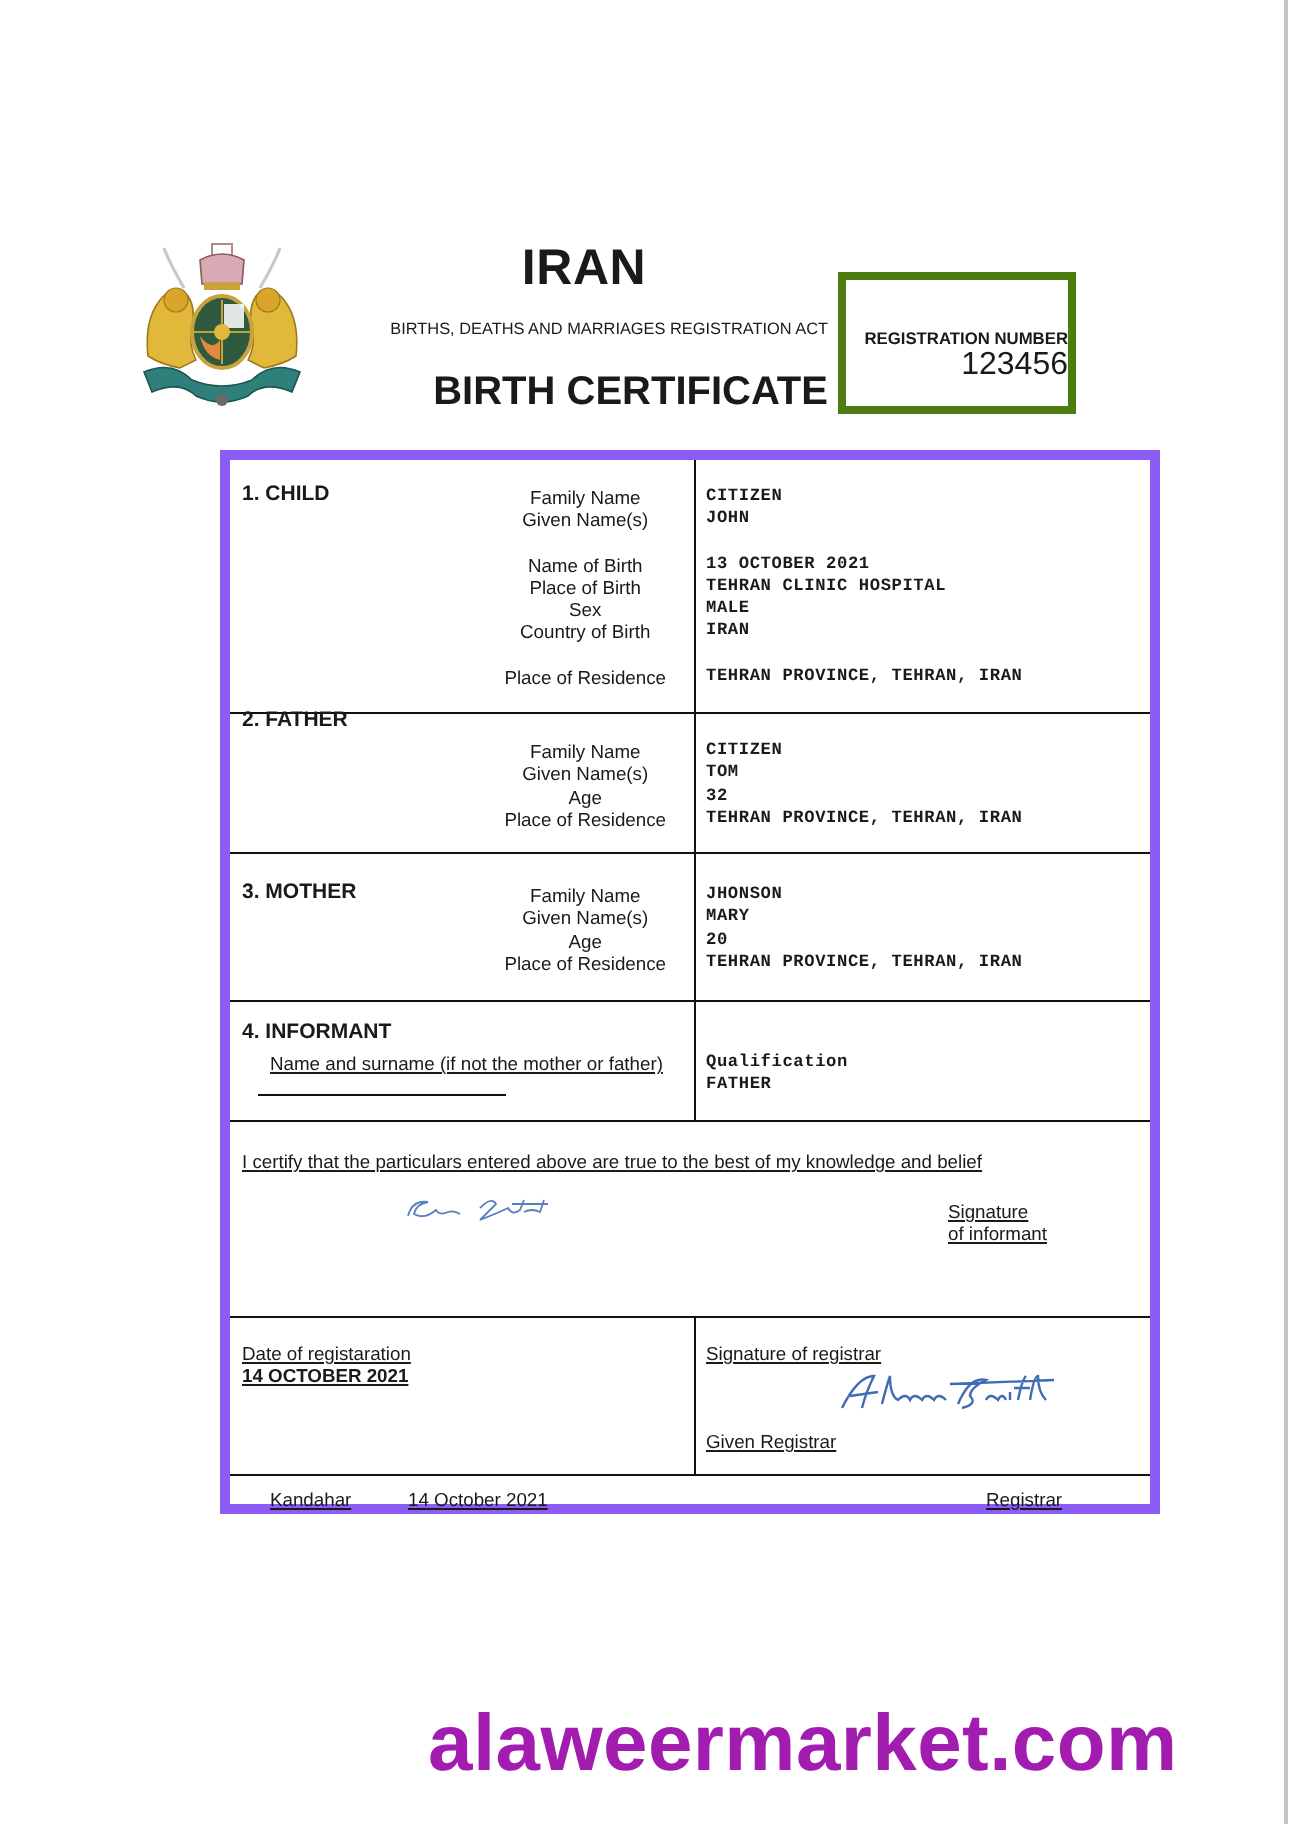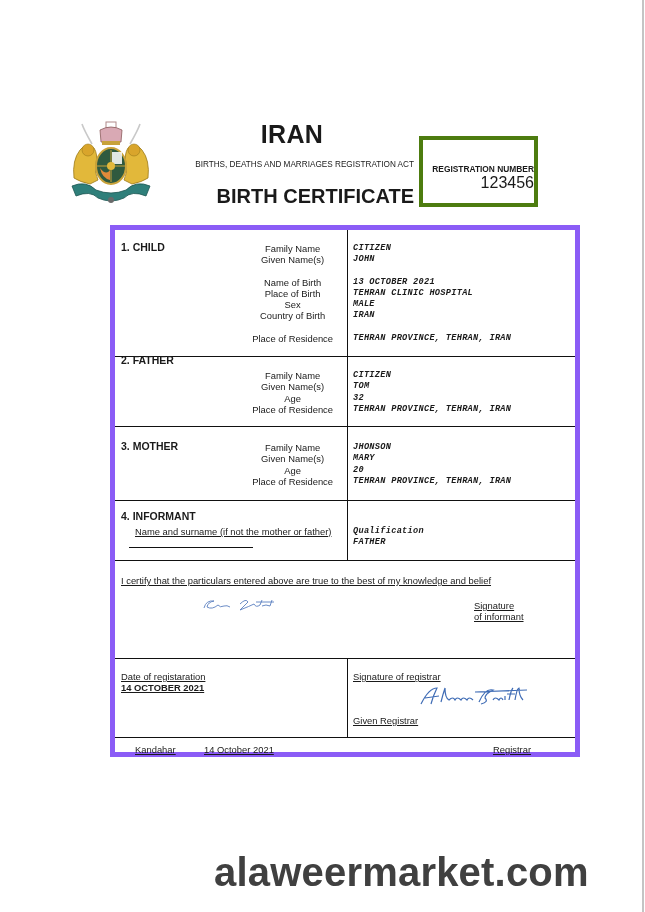--- a/index.html
+++ b/index.html
@@ -23,21 +23,21 @@
 
   
   .cert { position: absolute; left: 70px; top: 225px; width: 470px; height: 532px;
     border: 5px solid #8b5cf6; box-sizing: border-box; margin-left: 40px; }
   .hline { position: absolute; left: 0; right: 0; height: 1px; background: #111; }
   .vline { position: absolute; width: 1px; background: #111; }
 
   .sec-title { position: absolute; left: 6px; font-weight: bold; font-size: 10.5px; }
   .labels { position: absolute; right: 242px; text-align: center; font-size: 9.4px; line-height: 11.3px; }
   .values { position: absolute; left: 238px; font-family: "Liberation Mono", monospace; font-weight: bold;
-    font-size: 8.6px; line-height: 11.3px; letter-spacing: 0.3px; font-style: italic; }
+    font-size: 8.6px; line-height: 11.3px; letter-spacing: 0.3px; }
   .gap { height: 11px; }
 
   .plain { position: absolute; font-size: 9.4px; line-height: 11.3px; text-decoration: underline; }
   .bold { font-weight: bold; }
   .underline { position: absolute; left: 14px; top: 317px; width: 124px; height: 1px; background: #111; }
   .sig { position: absolute; }
 </style>
 </head>
 <body>
 
@@ -178,13 +178,13 @@
     <div class="plain" style="left:238px; top:485px">Given Registrar</div>
   </section>
 
   <section>
     <div class="plain" style="left:20px; top:514px">Kandahar</div>
     <div class="plain" style="left:89px; top:514px">14 October 2021</div>
     <div class="plain" style="left:378px; top:514px">Registrar</div>
   </section>
 </div>
 
-<div style="position:absolute; left:214px; top:850px; font-family:'Liberation Sans', sans-serif; font-weight:bold; font-size:40px; color:#404040; letter-spacing:0.2px;">alaweermarket.com</div>
+<div style="position:absolute; left:214px; top:850px; font-family:'Liberation Sans', sans-serif; font-weight:bold; font-size:40px; color:#a21caf; letter-spacing:0.2px;">alaweermarket.com</div>
 
 </body></html>

